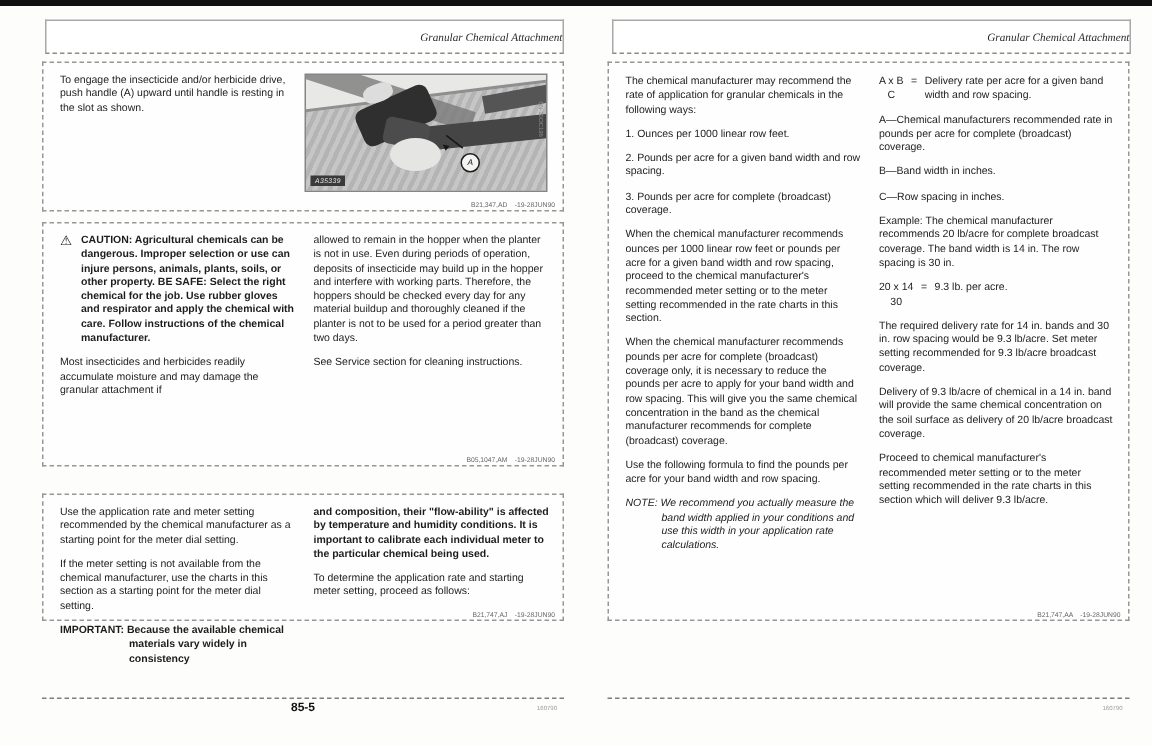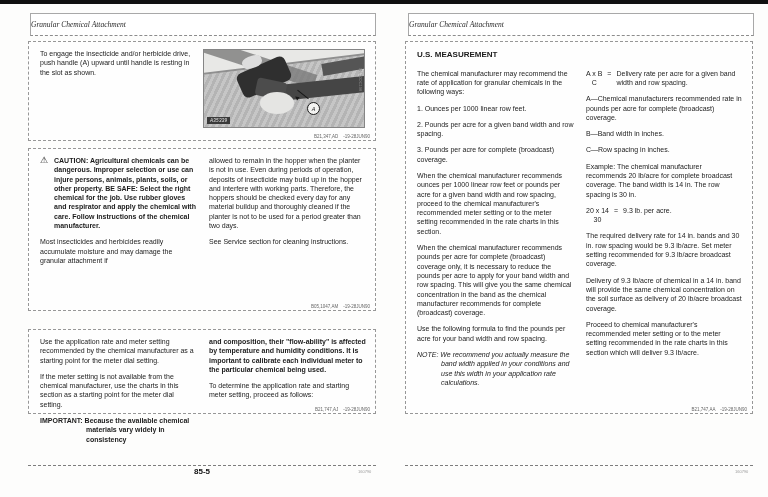--- a/index.html
+++ b/index.html
@@ -2,21 +2,21 @@
 <html><head>
 <meta charset="utf-8">
 <style>
   html,body{margin:0;padding:0;background:#ffffff;}
   .canvas{position:relative;width:768px;height:497px;background:#fdfdfc;overflow:hidden;
           font-family:"Liberation Sans",sans-serif;color:#1c1c1c;}
   .topbar{position:absolute;left:0;top:0;width:768px;height:4px;background:#101010;}
 
   
   .header-box{position:absolute;height:21px;border:1px solid #a8a8a8;border-bottom:1px dashed #8c8c8c;
-              display:flex;align-items:center;justify-content:flex-start;background:#fff;}
+              display:flex;align-items:center;justify-content:flex-end;background:#fff;}
   .header-box span{font-family:"Liberation Serif",serif;font-style:italic;font-size:7.5px;color:#2a2a2a;}
   .hb-left{left:30px;top:13px;width:344px;}
   .hb-right{left:408px;top:13px;width:344px;}
 
   
   .panel{position:absolute;border:1px dashed #979797;background:#fefefe;box-sizing:border-box;}
   .pL1{left:28px;top:41px;width:348px;height:100px;}
   .pL2{left:28px;top:148px;width:348px;height:163px;}
   .pL3{left:28px;top:329px;width:348px;height:85px;}
   .pR1{left:405px;top:41px;width:348px;height:373px;}
@@ -147,21 +147,20 @@
   <div class="footer-line fl-left"></div>
   <div class="page-num pn-left">85-5</div>
   <div class="print-code pc-left">160790</div>
 
   <div class="header-box hb-right">
     <span>Granular Chemical Attachment</span>
   </div>
 
   <div class="panel pR1">
     <div class="inner">
-      <p class="sec-title">U.S. MEASUREMENT</p>
       <div class="cols" style="padding:0;">
         <div class="col">
           <p>The chemical manufacturer may recommend the rate of application for granular chemicals in the following ways:</p>
           <p>1. Ounces per 1000 linear row feet.</p>
           <p>2. Pounds per acre for a given band width and row spacing.</p>
           <p>3. Pounds per acre for complete (broadcast) coverage.</p>
           <p>When the chemical manufacturer recommends ounces per 1000 linear row feet or pounds per acre for a given band width and row spacing, proceed to the chemical manufacturer's recommended meter setting or to the meter setting recommended in the rate charts in this section.</p>
           <p>When the chemical manufacturer recommends pounds per acre for complete (broadcast) coverage only, it is necessary to reduce the pounds per acre to apply for your band width and row spacing. This will give you the same chemical concentration in the band as the chemical manufacturer recommends for complete (broadcast) coverage.</p>
           <p>Use the following formula to find the pounds per acre for your band width and row spacing.</p>
           <p class="hang-note">NOTE: We recommend you actually measure the band width applied in your conditions and use this width in your application rate calculations.</p>

